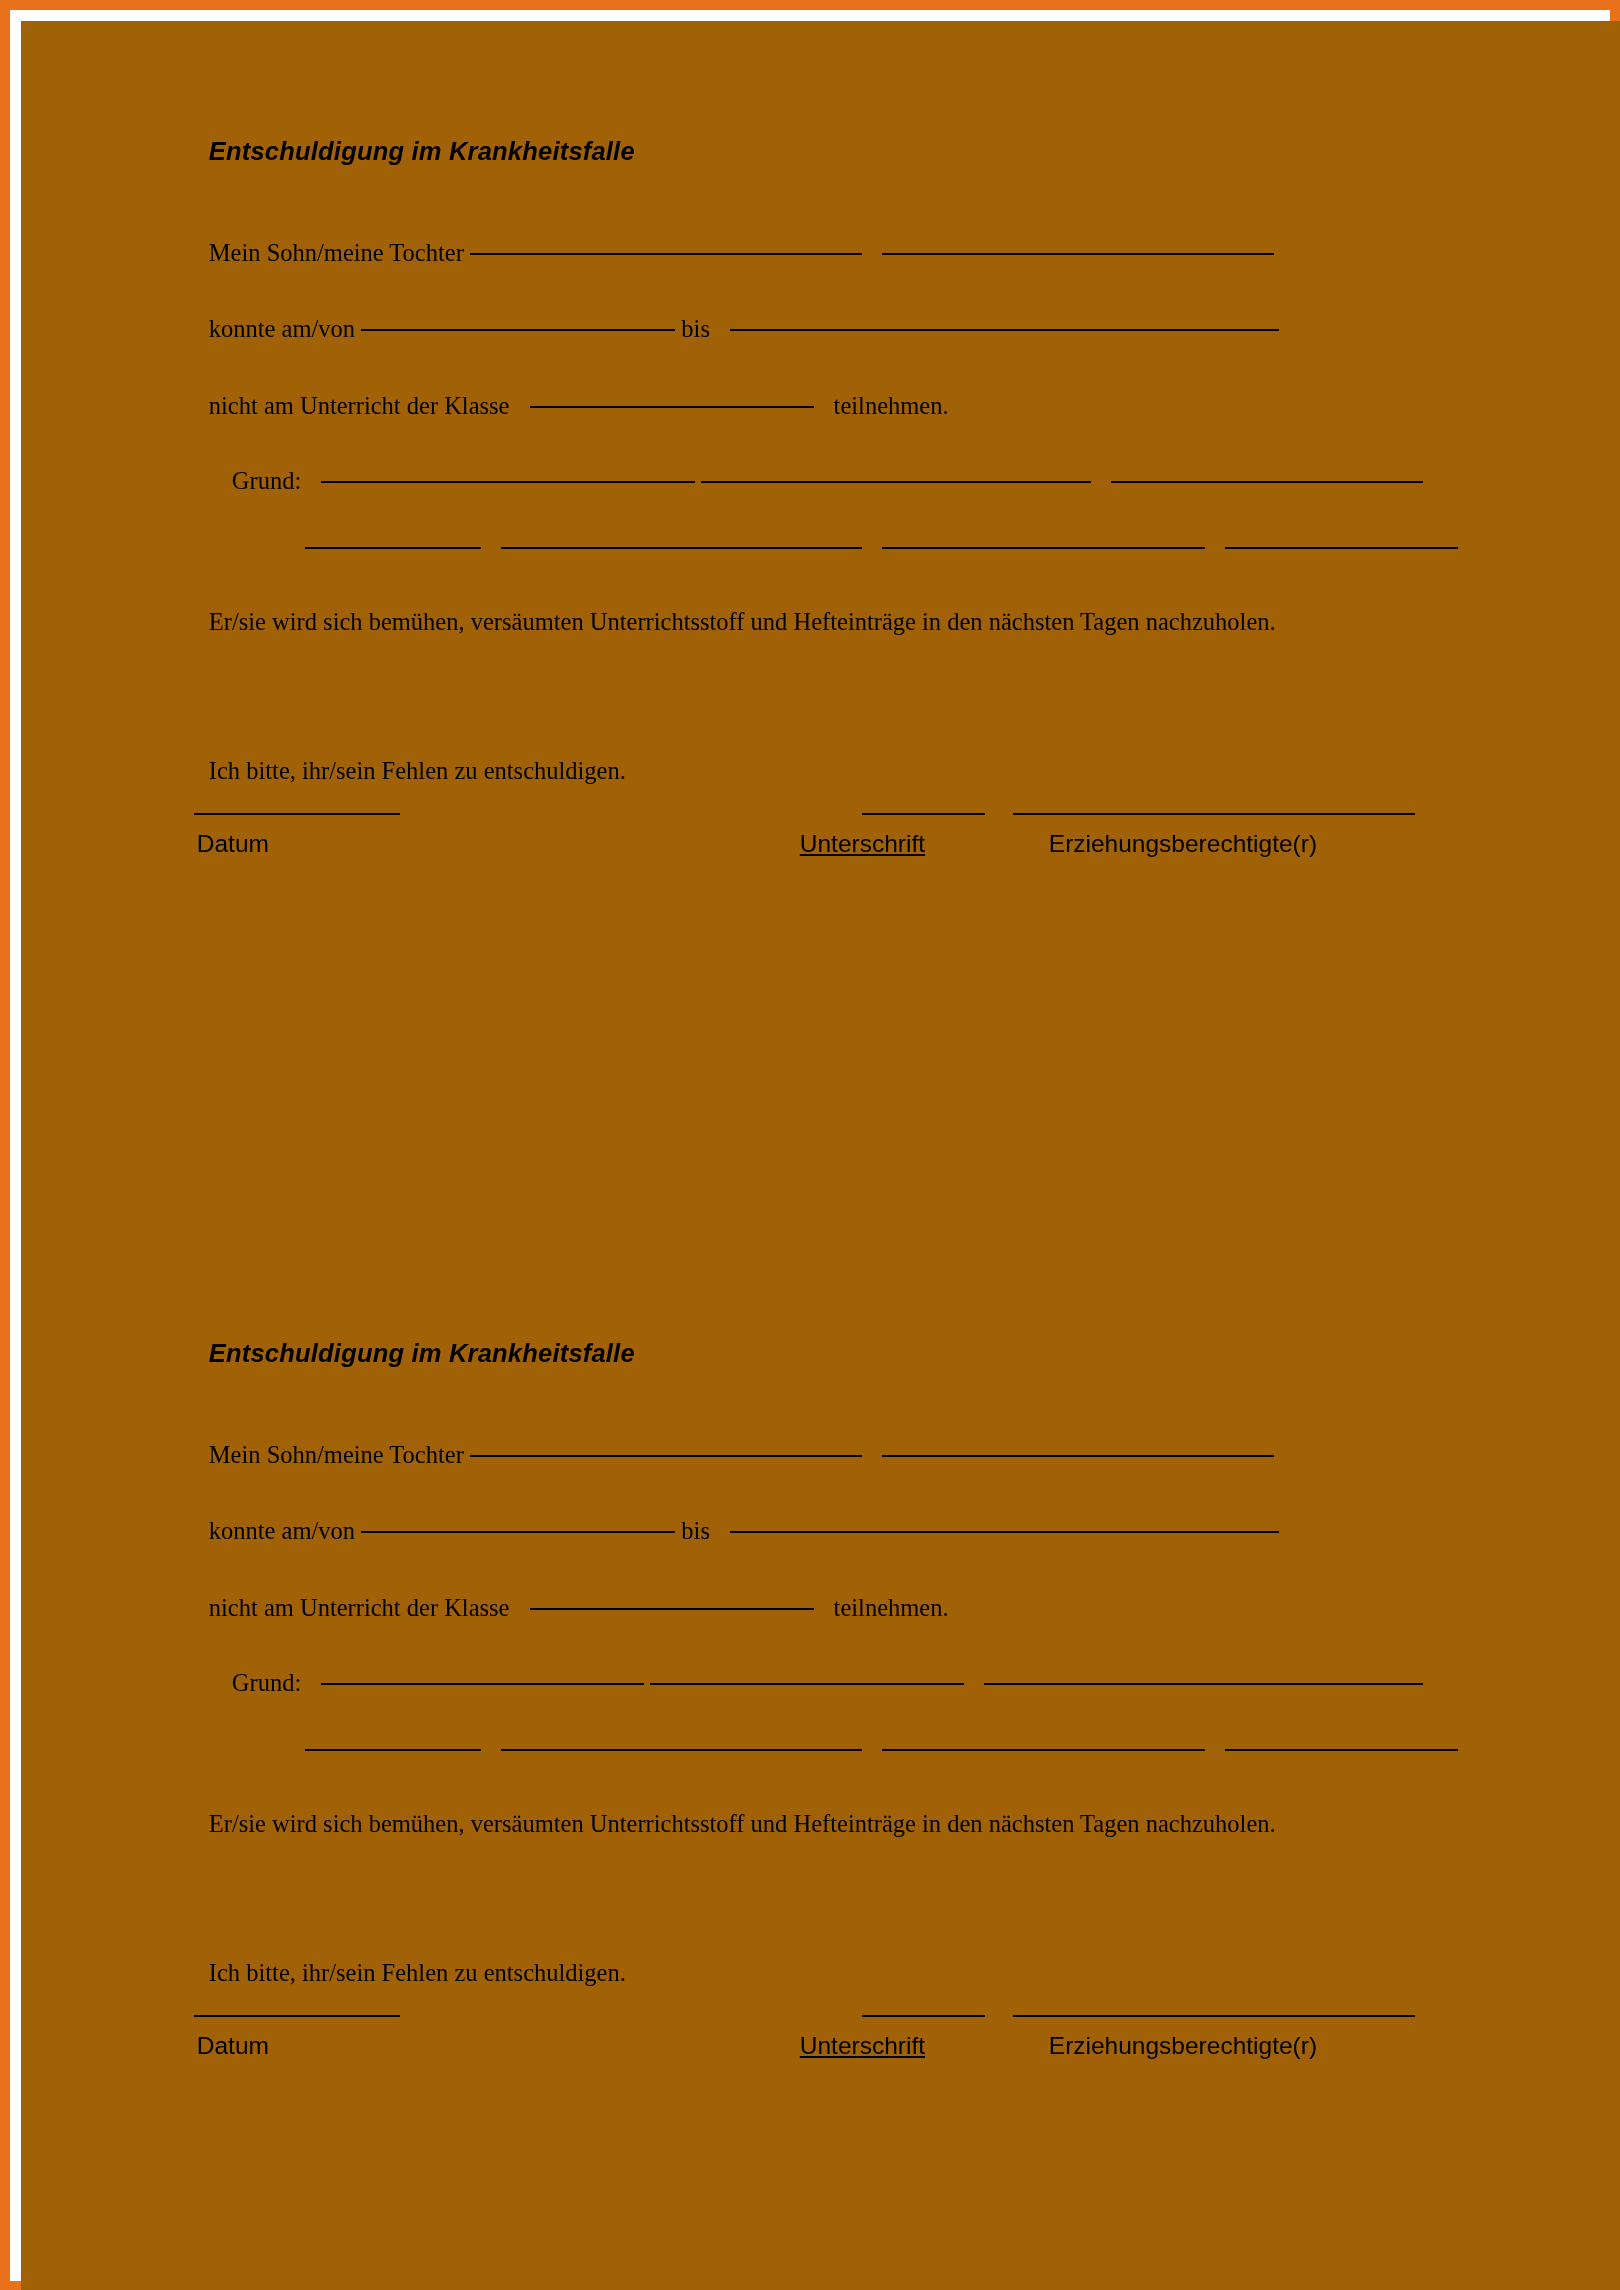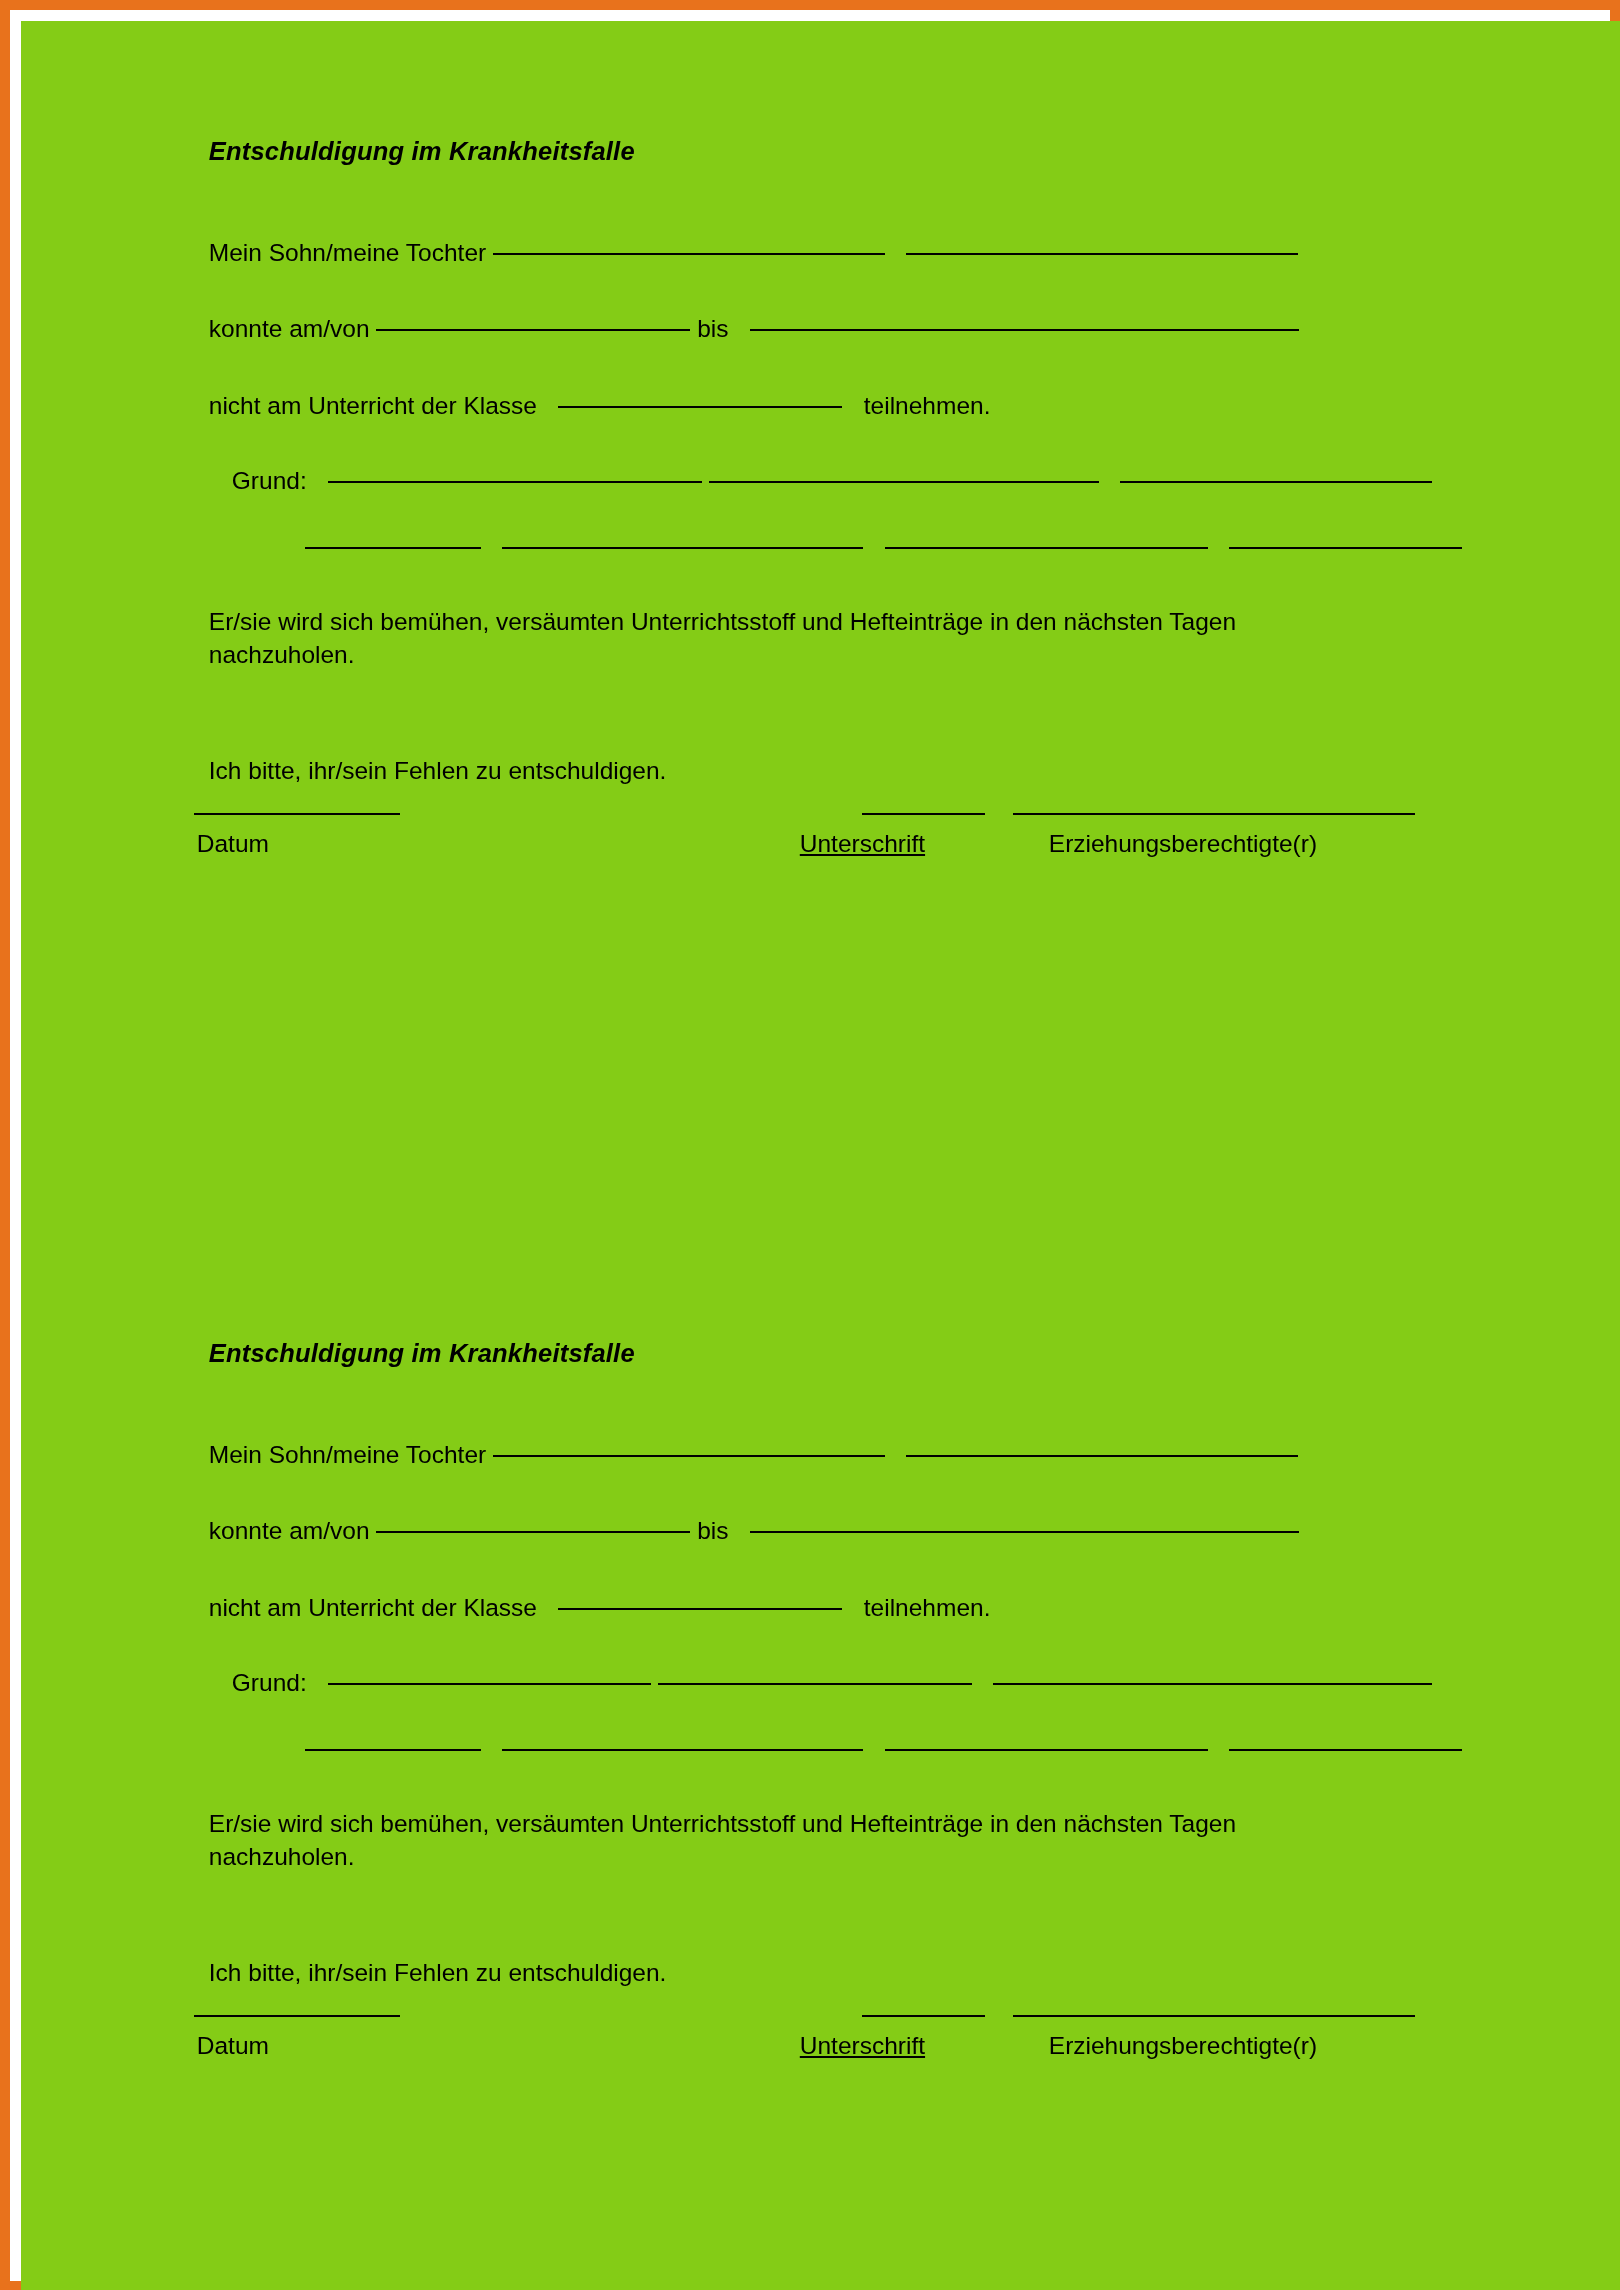--- a/index.html
+++ b/index.html
@@ -23,21 +23,21 @@
     box-sizing: border-box;
     border: 10.8px solid #e8721c;
     background: #ffffff;
   }
   .sheet {
     position: absolute;
     left: 10.8px;
     top: 10.8px;
     width: 1599px;
     height: 2269px;
-    background: #84cc16;
+    background: #a16207;
   }
   .form-block {
     position: absolute;
     left: 0;
     width: 1599px;
   }
   .form-block.first { top: 116px; }
   .form-block.second { top: 1318px; }
 
   .form-title {
@@ -48,20 +48,21 @@
     font-weight: bold;
     font-style: italic;
     letter-spacing: 0.2px;
     white-space: nowrap;
   }
   .line-row {
     position: absolute;
     left: 188px;
     font-size: 24.5px;
     white-space: nowrap;
+    font-family: Liberation Serif, serif;
   }
   .txt { display: inline-block; vertical-align: baseline; }
   .rule {
     display: inline-block;
     vertical-align: baseline;
     border-bottom: 2px solid #000;
     height: 0;
     margin: 0 0 5.9px 0;
   }
   .gap { display: inline-block; width: 7.8px; }

